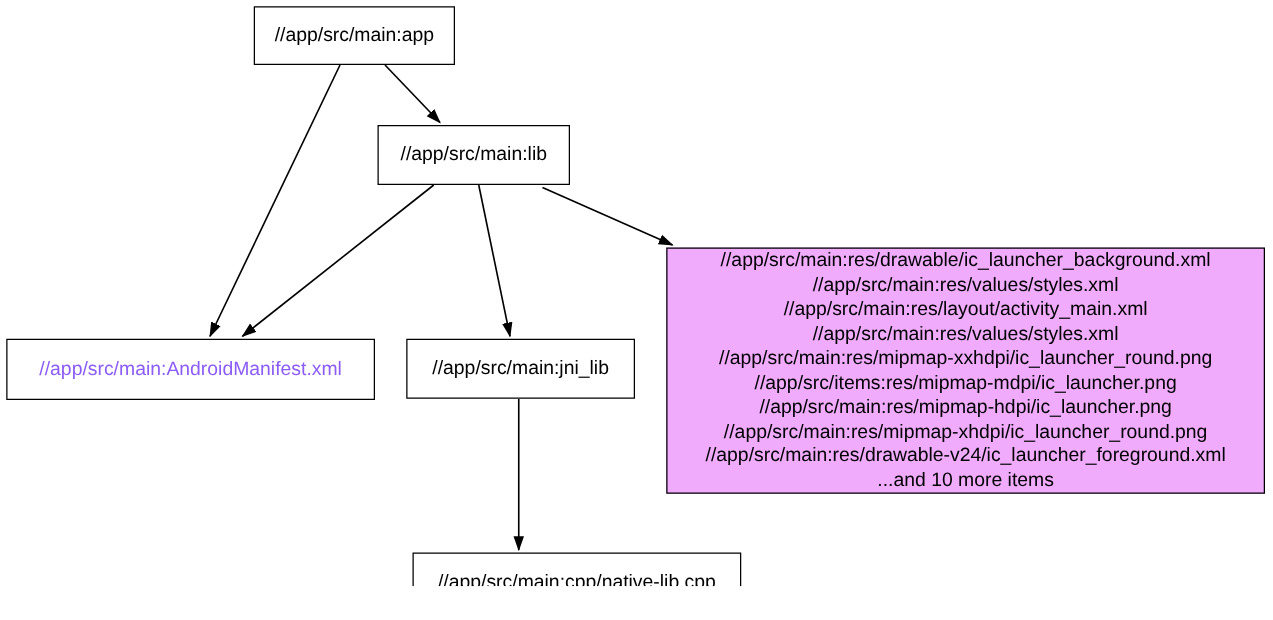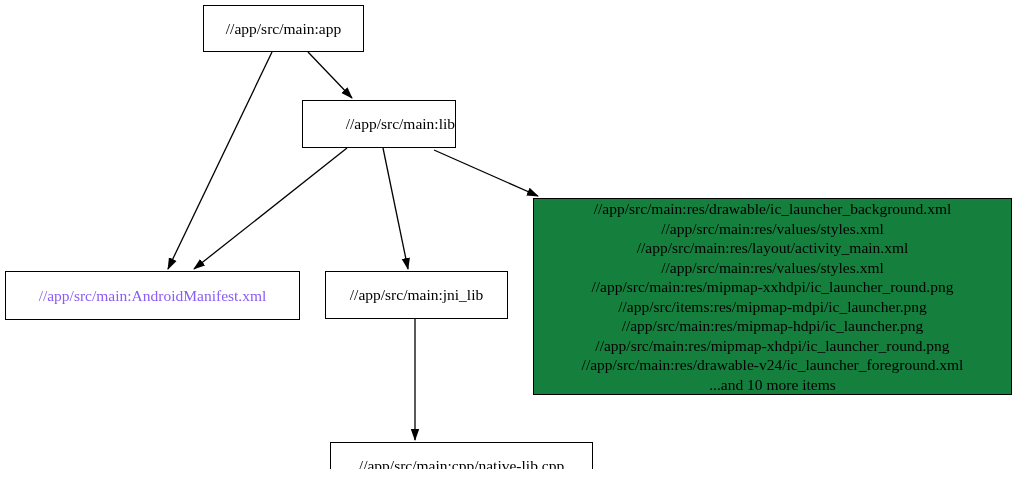--- a/index.html
+++ b/index.html
@@ -5,21 +5,21 @@
   html, body {
     margin: 0;
     padding: 0;
     background: #ffffff;
   }
   .canvas {
     position: relative;
     width: 1018px;
     height: 469px;
     background: #ffffff;
-    font-family: Liberation Serif, serif;
+    font-family: Liberation Sans, sans-serif;
     overflow: hidden;
   }
   .edge-layer {
     position: absolute;
     left: 0;
     top: 0;
     width: 1018px;
     height: 496px;
   }
   .node {
@@ -56,30 +56,30 @@
         <line x1="347" y1="148" x2="194" y2="269" stroke="#000000" stroke-width="1.3" marker-end="url(#arrow)"></line>
         <line x1="383" y1="148" x2="408" y2="269" stroke="#000000" stroke-width="1.3" marker-end="url(#arrow)"></line>
         <line x1="434" y1="150" x2="538" y2="196" stroke="#000000" stroke-width="1.3" marker-end="url(#arrow)"></line>
         <line x1="415" y1="319" x2="415" y2="440" stroke="#000000" stroke-width="1.3" marker-end="url(#arrow)"></line>
       </g>
   </svg>
   <div>
       <div class="node" style="left: 203px; top: 5px; width: 161px; height: 47px; border-color: rgb(0, 0, 0); background: rgb(255, 255, 255); color: rgb(0, 0, 0);">
         <div class="node-line">//app/src/main:app</div>
       </div>
-      <div class="node" style="left: 302px; top: 100px; width: 154px; height: 48px; border-color: rgb(0, 0, 0); background: rgb(255, 255, 255); color: rgb(0, 0, 0); align-items: flex-end;">
+      <div class="node" style="left: 302px; top: 100px; width: 154px; height: 48px; border-color: rgb(0, 0, 0); background: rgb(255, 255, 255); color: rgb(0, 0, 0);">
         <div class="node-line">//app/src/main:lib</div>
       </div>
       <div class="node" style="left: 5px; top: 271px; width: 295px; height: 49px; border-color: rgb(0, 0, 0); background: rgb(255, 255, 255); color: #8b5cf6;">
         <div class="node-line">//app/src/main:AndroidManifest.xml</div>
       </div>
       <div class="node" style="left: 325px; top: 271px; width: 183px; height: 48px; border-color: rgb(0, 0, 0); background: rgb(255, 255, 255); color: #000000;">
         <div class="node-line">//app/src/main:jni_lib</div>
       </div>
-      <div class="node" style="left: 533px; top: 198px; width: 479px; height: 197px; border-color: rgb(0, 0, 0); background: #15803d; color: rgb(0, 0, 0);">
+      <div class="node" style="left: 533px; top: 198px; width: 479px; height: 197px; border-color: rgb(0, 0, 0); background: #f0abfc; color: rgb(0, 0, 0);">
         <div class="node-line">//app/src/main:res/drawable/ic_launcher_background.xml</div>
         <div class="node-line">//app/src/main:res/values/styles.xml</div>
         <div class="node-line">//app/src/main:res/layout/activity_main.xml</div>
         <div class="node-line">//app/src/main:res/values/styles.xml</div>
         <div class="node-line">//app/src/main:res/mipmap-xxhdpi/ic_launcher_round.png</div>
         <div class="node-line">//app/src/items:res/mipmap-mdpi/ic_launcher.png</div>
         <div class="node-line">//app/src/main:res/mipmap-hdpi/ic_launcher.png</div>
         <div class="node-line">//app/src/main:res/mipmap-xhdpi/ic_launcher_round.png</div>
         <div class="node-line">//app/src/main:res/drawable-v24/ic_launcher_foreground.xml</div>
         <div class="node-line">...and 10 more items</div>

